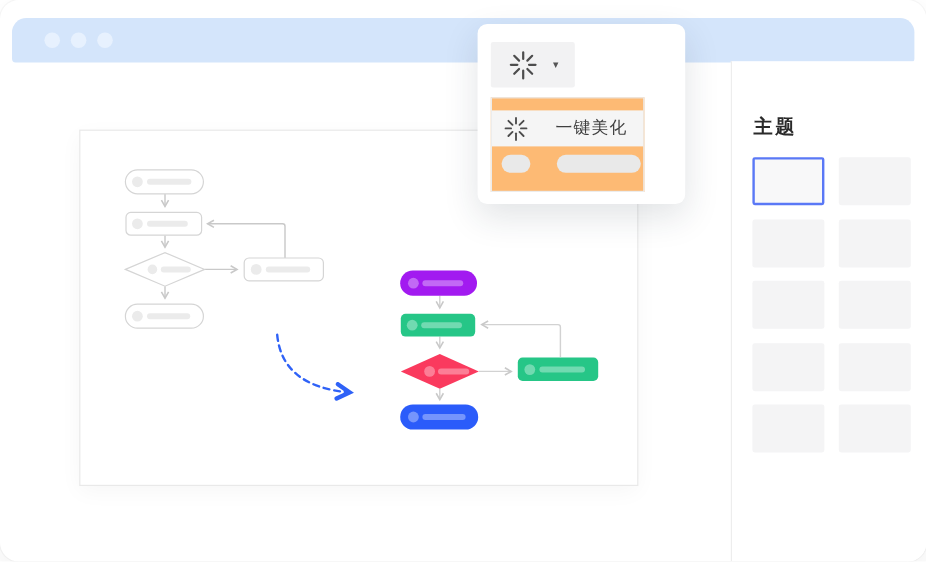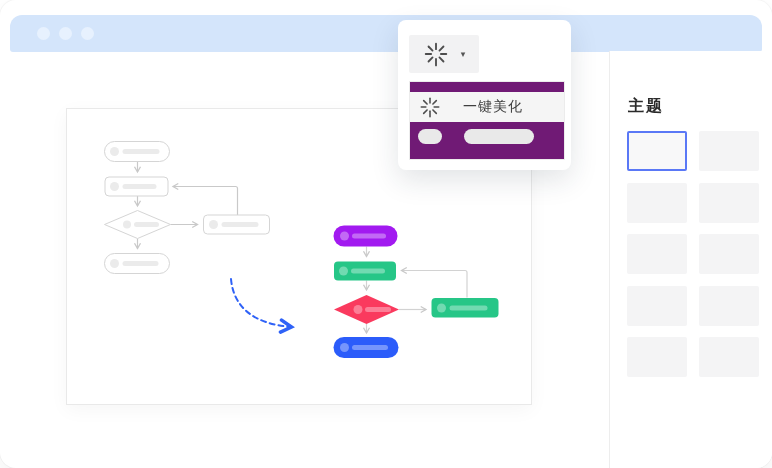--- a/index.html
+++ b/index.html
@@ -34,22 +34,22 @@
     background:#ffffff; border-radius:8px;
     box-shadow:0 10px 28px rgba(31,45,61,0.13);
   }
   .beautify-btn {
     position:absolute; left:11px; top:15px; width:70px; height:38px;
     background:#F2F2F3; border:none; border-radius:2px; cursor:pointer;
     display:flex; align-items:center; justify-content:center; gap:12px;
   }
   .caret { font-size:9px; color:#555; line-height:1; }
   .menu {
-    position:absolute; left:11px; top:61px; width:156px; height:79px;
-    background:#701a75; border:1px solid #ECECEC;
+    position:absolute; left:11px; top:61px; width:128px; height:79px;
+    background:#fdba74; border:1px solid #ECECEC;
   }
   .menu-item {
     margin-top:10px; height:30px; background:#F5F5F5;
     display:flex; align-items:center; cursor:pointer;
   }
   .menu-item .burst { margin-left:9px; }
   .menu-item-label {
     margin-left:22px; font-size:14px; color:#3F3F3F; letter-spacing:1px; white-space:nowrap;
   }
   .menu-ph-row { height:29px; display:flex; align-items:center; }

